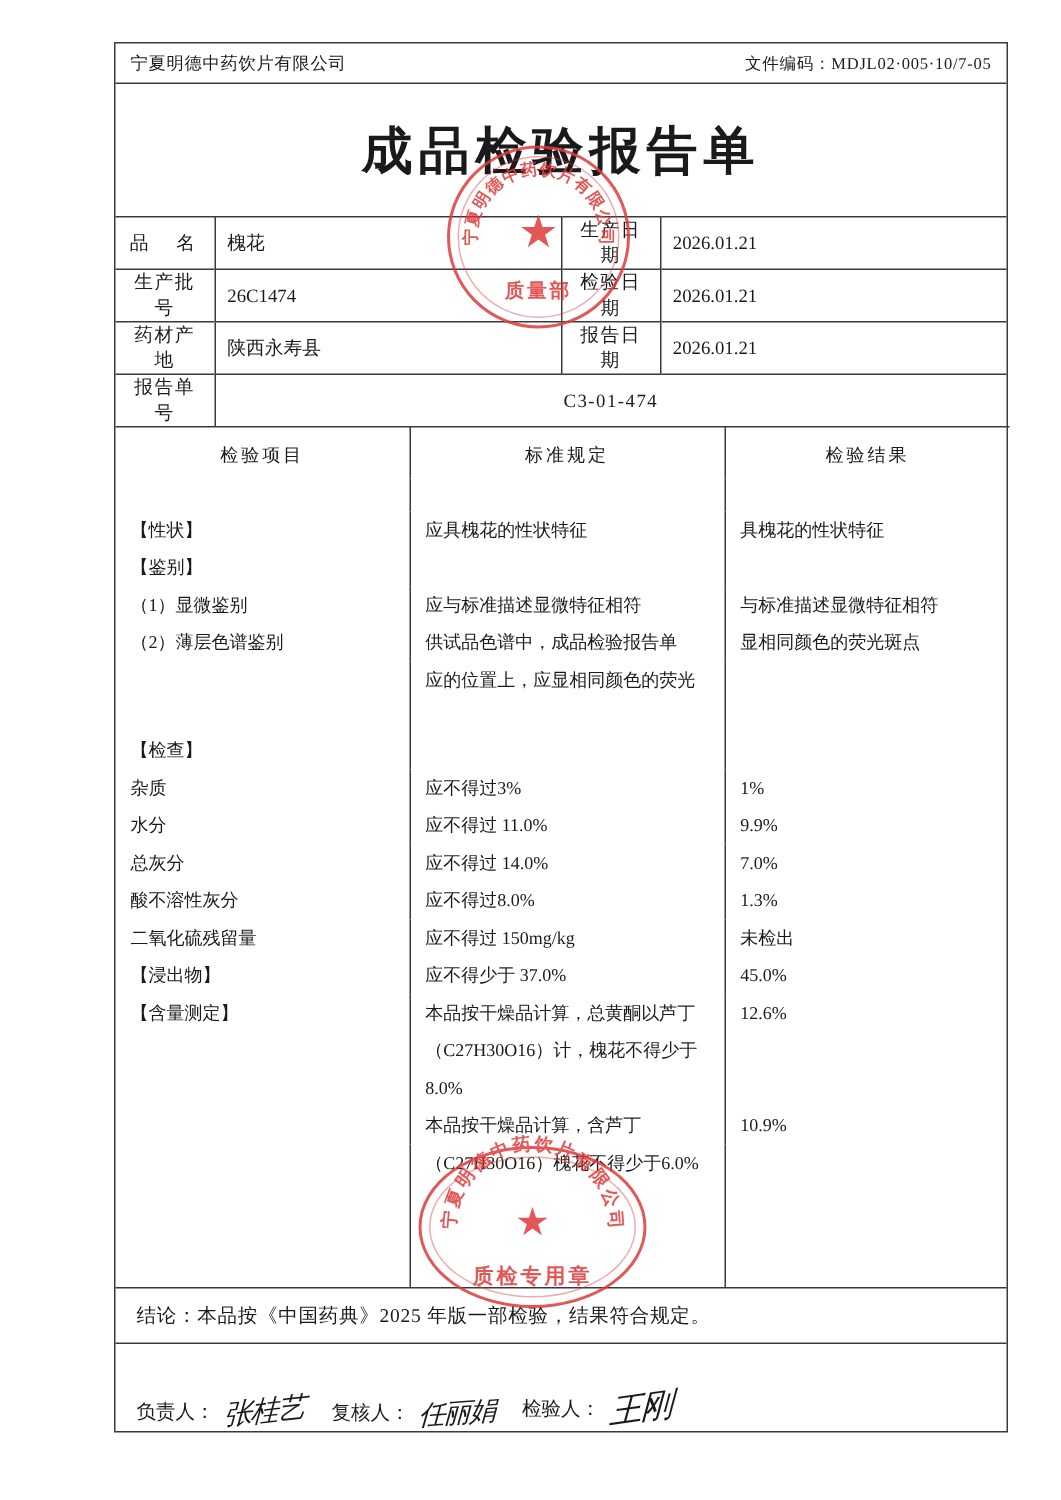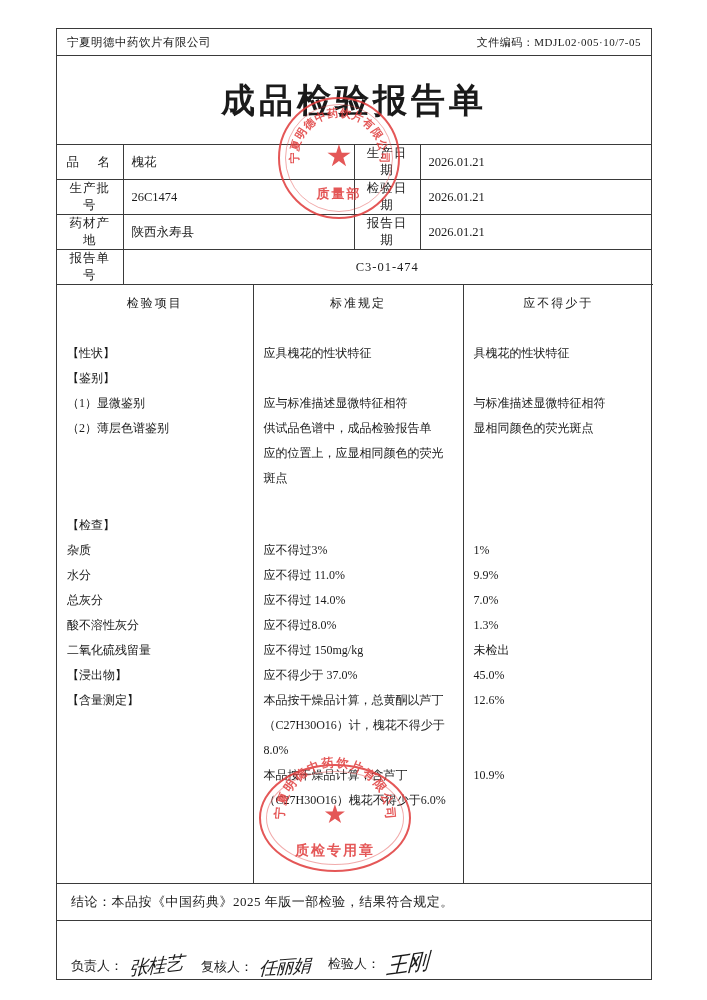--- a/index.html
+++ b/index.html
@@ -14,20 +14,21 @@
     color: #1a1a1a;
     position: relative;
     overflow: hidden;
   }
   .page {
     position: relative;
     width: 589px;
     height: 1000px;
     box-sizing: border-box;
     padding: 4px;
+    margin-left: 20px;
   }
   .sheet {
     position: absolute;
     left: 56px;
     top: 28px;
     width: 596px;
     border: 1px solid #3a3a3a;
     box-sizing: border-box;
     background: #fff;
   }
@@ -246,21 +247,21 @@
         <td class="reportno" colspan="3">C3-01-474</td>
       </tr>
     </tbody>
       </table>
 
     <table class="body">
       <tbody>
           <tr class="colhead">
         <td class="col1">检验项目</td>
         <td class="col2">标准规定</td>
-        <td class="col3">应不得少于</td>
+        <td class="col3">检验结果</td>
       </tr>
       <tr class="spacer-row">
         <td class="col1"></td>
         <td class="col2"></td>
         <td class="col3"></td>
       </tr>
       <tr>
         <td class="col1 item">【性状】</td>
         <td class="col2">应具槐花的性状特征</td>
         <td class="col3">具槐花的性状特征</td>
@@ -276,25 +277,20 @@
         <td class="col3">与标准描述显微特征相符</td>
       </tr>
       <tr>
         <td class="col1 item">（2）薄层色谱鉴别</td>
         <td class="col2">供试品色谱中，成品检验报告单</td>
         <td class="col3">显相同颜色的荧光斑点</td>
       </tr>
       <tr>
         <td class="col1 item"></td>
         <td class="col2">应的位置上，应显相同颜色的荧光</td>
-        <td class="col3"></td>
-      </tr>
-      <tr>
-        <td class="col1 item"></td>
-        <td class="col2">斑点</td>
         <td class="col3"></td>
       </tr>
       <tr class="spacer-row">
         <td class="col1"></td>
         <td class="col2"></td>
         <td class="col3"></td>
       </tr>
       <tr>
         <td class="col1 item">【检查】</td>
         <td class="col2"></td>

